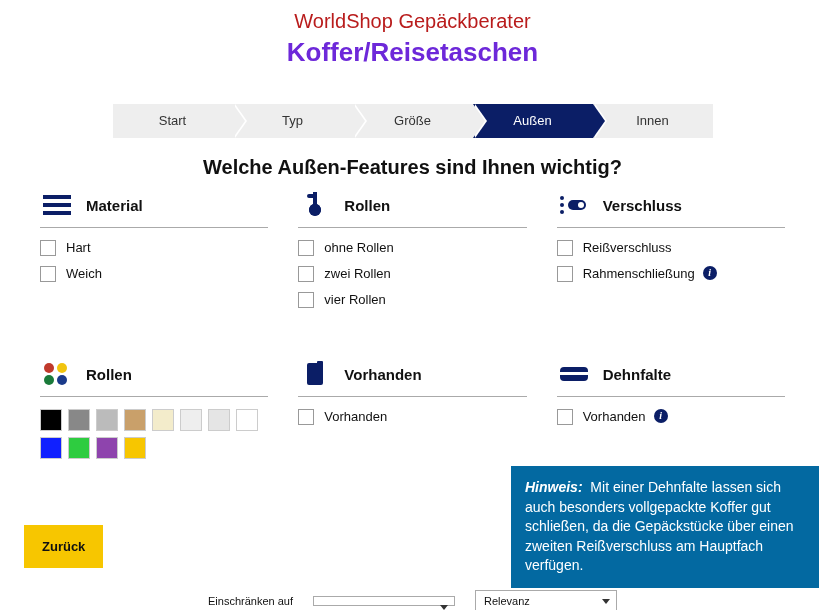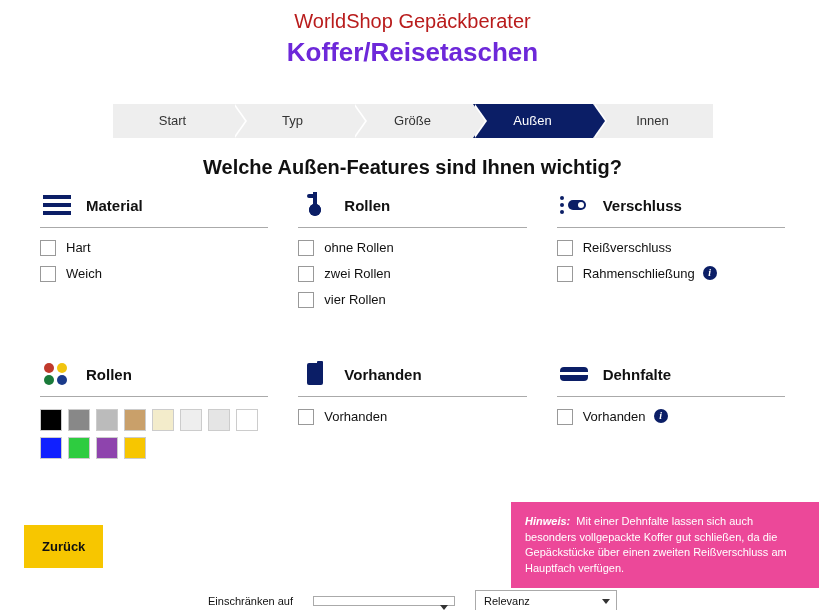--- a/index.html
+++ b/index.html
@@ -25,21 +25,21 @@
 .sec-head .title{font-size:15px;font-weight:700}
 .opt{display:flex;align-items:flex-start;margin-bottom:10px;font-size:13px;cursor:pointer}
 .opt .chk{width:14px;height:14px;border:1px solid #999;margin-right:10px}
 .info{width:14px;height:14px;border-radius:50%;background:#0b1e66;color:#fff;font-size:10px;line-height:14px;text-align:center;font-weight:700;cursor:pointer;margin-left:8px;font-family:Georgia,serif;font-style:italic}
 
 .swatches{display:flex;flex-wrap:wrap;gap:6px;max-width:230px}
 .sw{width:20px;height:20px;border:1px solid #ccc;cursor:pointer}
 
 .back-btn{position:absolute;left:24px;bottom:50px;background:#f7c600;border:none;padding:14px 18px;font-size:13px;font-weight:700;cursor:pointer;color:#111}
 
-.tooltip{position:absolute;right:6px;bottom:30px;width:280px;background:#ec4899;color:#fff;font-size:11px;line-height:1.4;padding:12px 14px}
+.tooltip{position:absolute;right:6px;bottom:30px;width:280px;background:#0369a1;color:#fff;font-size:14px;line-height:1.4;padding:12px 14px}
 .tooltip b{font-style:italic}
 
 .footer{position:absolute;bottom:6px;left:0;right:0;display:flex;justify-content:center;align-items:center;gap:20px;font-size:11px}
 .fsel{border:1px solid #aaa;padding:4px 22px 4px 8px;background:#fff;position:relative;cursor:pointer}
 .fsel:after{content:"";position:absolute;right:6px;top:8px;border-left:4px solid transparent;border-right:4px solid transparent;border-top:5px solid #333}
 
 
 .i-material{width:28px;height:20px;background:repeating-linear-gradient(#0b1e66 0 4px,#fff 4px 8px)}
 .i-dots{width:28px;height:24px;position:relative}
 .i-dots span{position:absolute;width:10px;height:10px;border-radius:50%}

